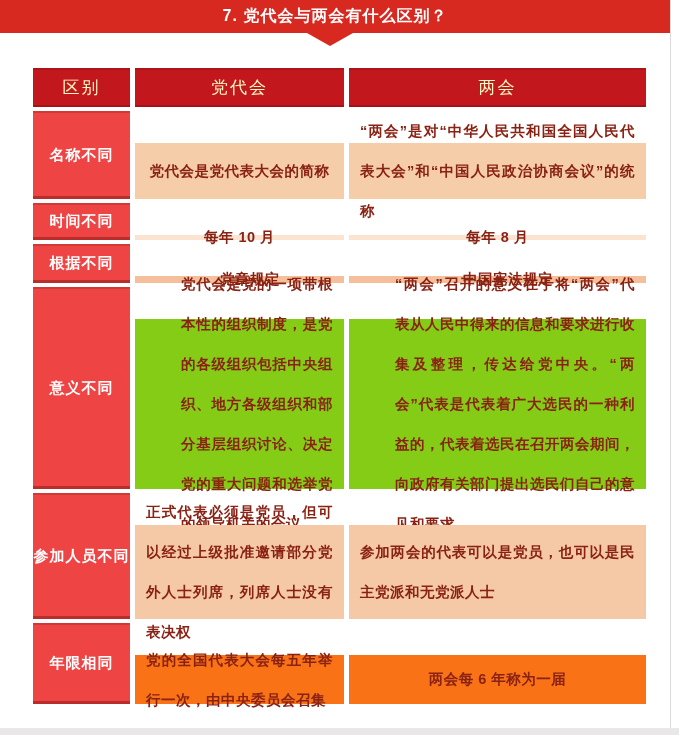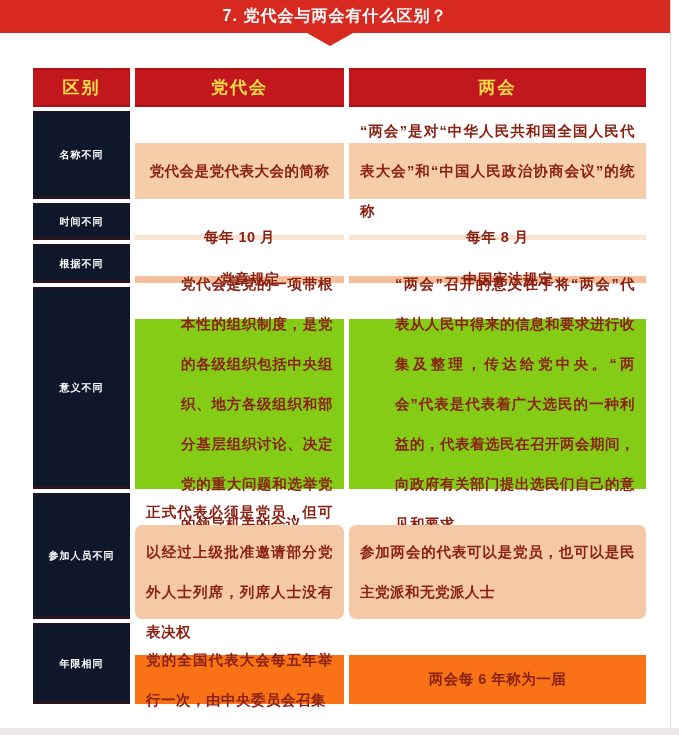--- a/index.html
+++ b/index.html
@@ -26,43 +26,43 @@
 
   
   .table{
     position:absolute;left:33px;top:68px;width:613px;
     display:grid;
     grid-template-columns:97px 209px 297px;
     grid-template-rows:39px 88px 37px 39px 202px 126px 81px;
     column-gap:5px;row-gap:4px;
   }
   .th{
-    background:#c2181d;color:#fde047;font-weight:bold;font-size:17px;letter-spacing:2px;
+    background:#c2181d;color:#fef9c3;font-weight:normal;font-size:17px;letter-spacing:2px;
     display:flex;align-items:center;justify-content:center;
     box-shadow:inset 0 2px 0 rgba(96,10,8,.22), inset 0 -2px 0 rgba(96,10,8,.3);
   }
   .tl{
-    background:#0f172a;color:#fff;font-weight:bold;font-size:10px;letter-spacing:1px;
+    background:#ef4444;color:#fff;font-weight:bold;font-size:15px;letter-spacing:1px;
     display:flex;align-items:center;justify-content:center;
     box-shadow:inset 0 2px 0 rgba(96,10,8,.2), inset 0 -3px 0 rgba(96,10,8,.38);
   }
   .td{
     color:#8a2214;font-size:14.5px;font-weight:600;letter-spacing:.5px;
     display:flex;align-items:center;box-sizing:border-box;
     padding:0 11px;
     margin-top:32px;
   }
   .td.c{justify-content:center;text-align:center;}
   .td.j{text-align:justify;line-height:40px;}
   
   .bg1{background:#f6cda9;}
   .bg2{background:#fbe3d1;}
   .bg3{background:#f4bf9a;padding-left:32px;}
   .bg4{background:#84cc16;padding-left:46px;}
-  .bg5{background:#f5c8a6;border-radius:7px;}
+  .bg5{background:#f5c8a6;}
   .bg6{background:#f97316;}
 </style>
 </head>
 <body>
 
 <div class="stage">
 
   <div class="banner">
     <span class="banner-title">7. 党代会与两会有什么区别？</span>
   </div>

